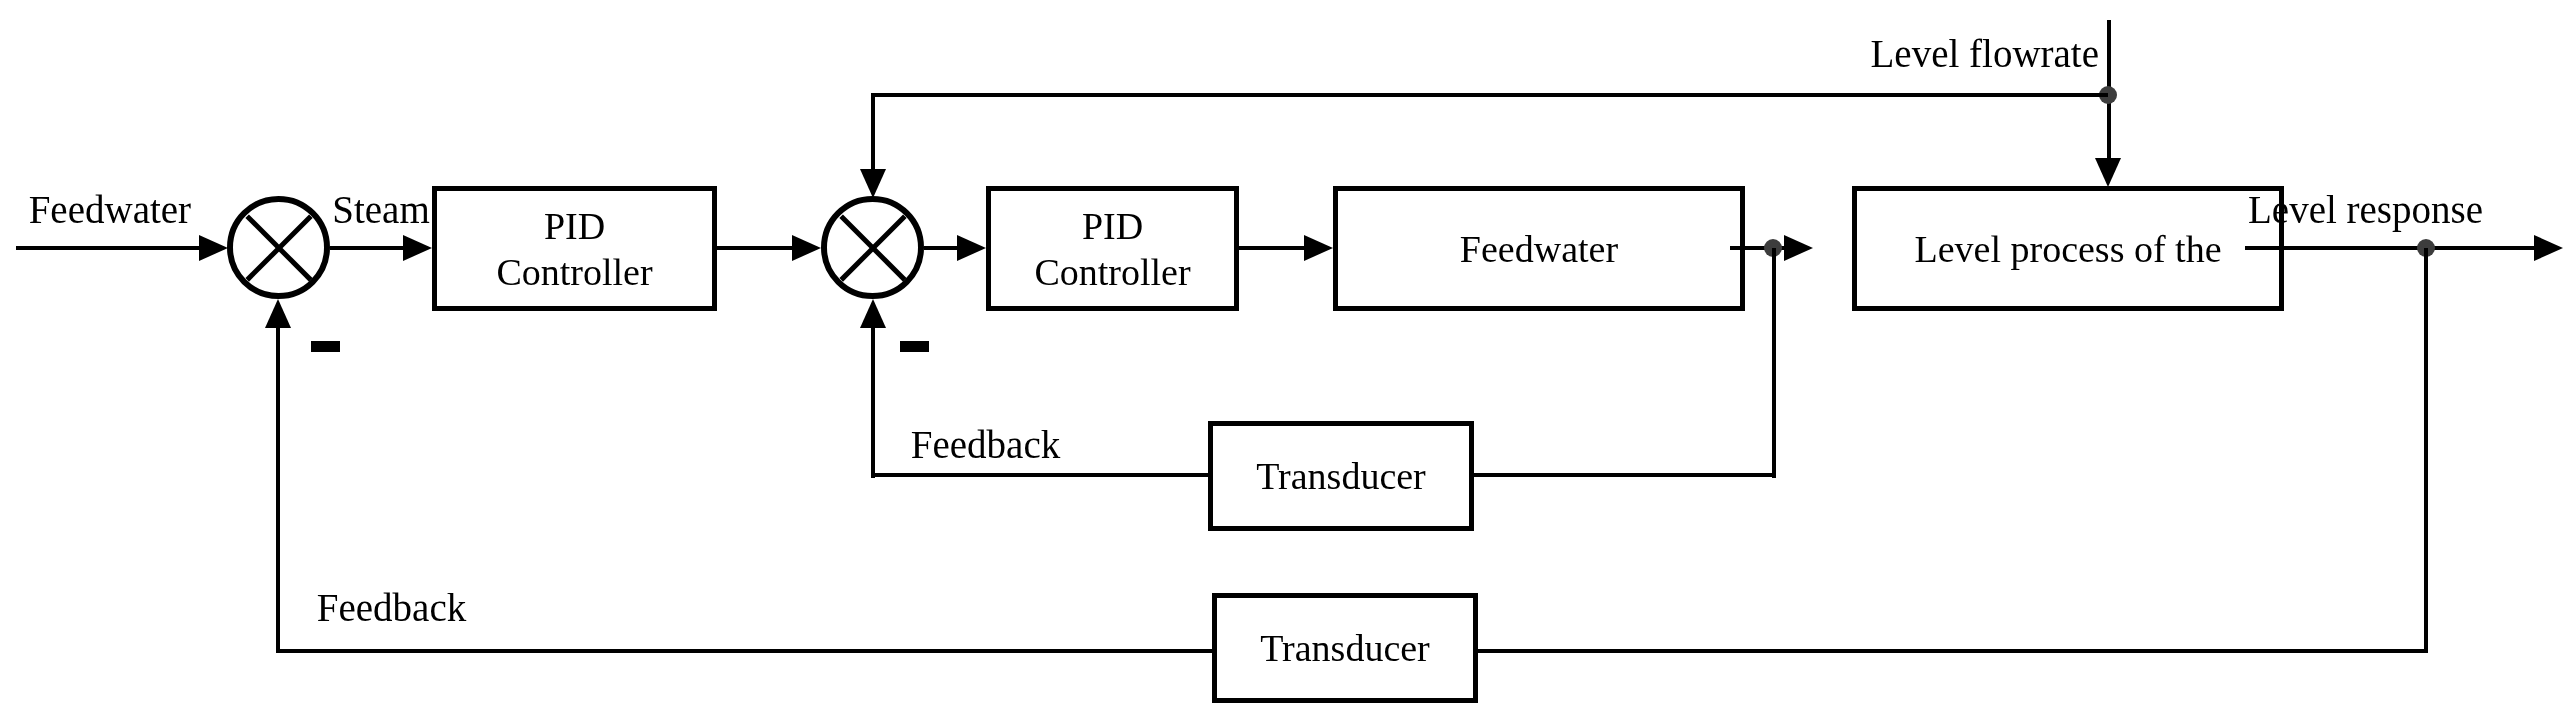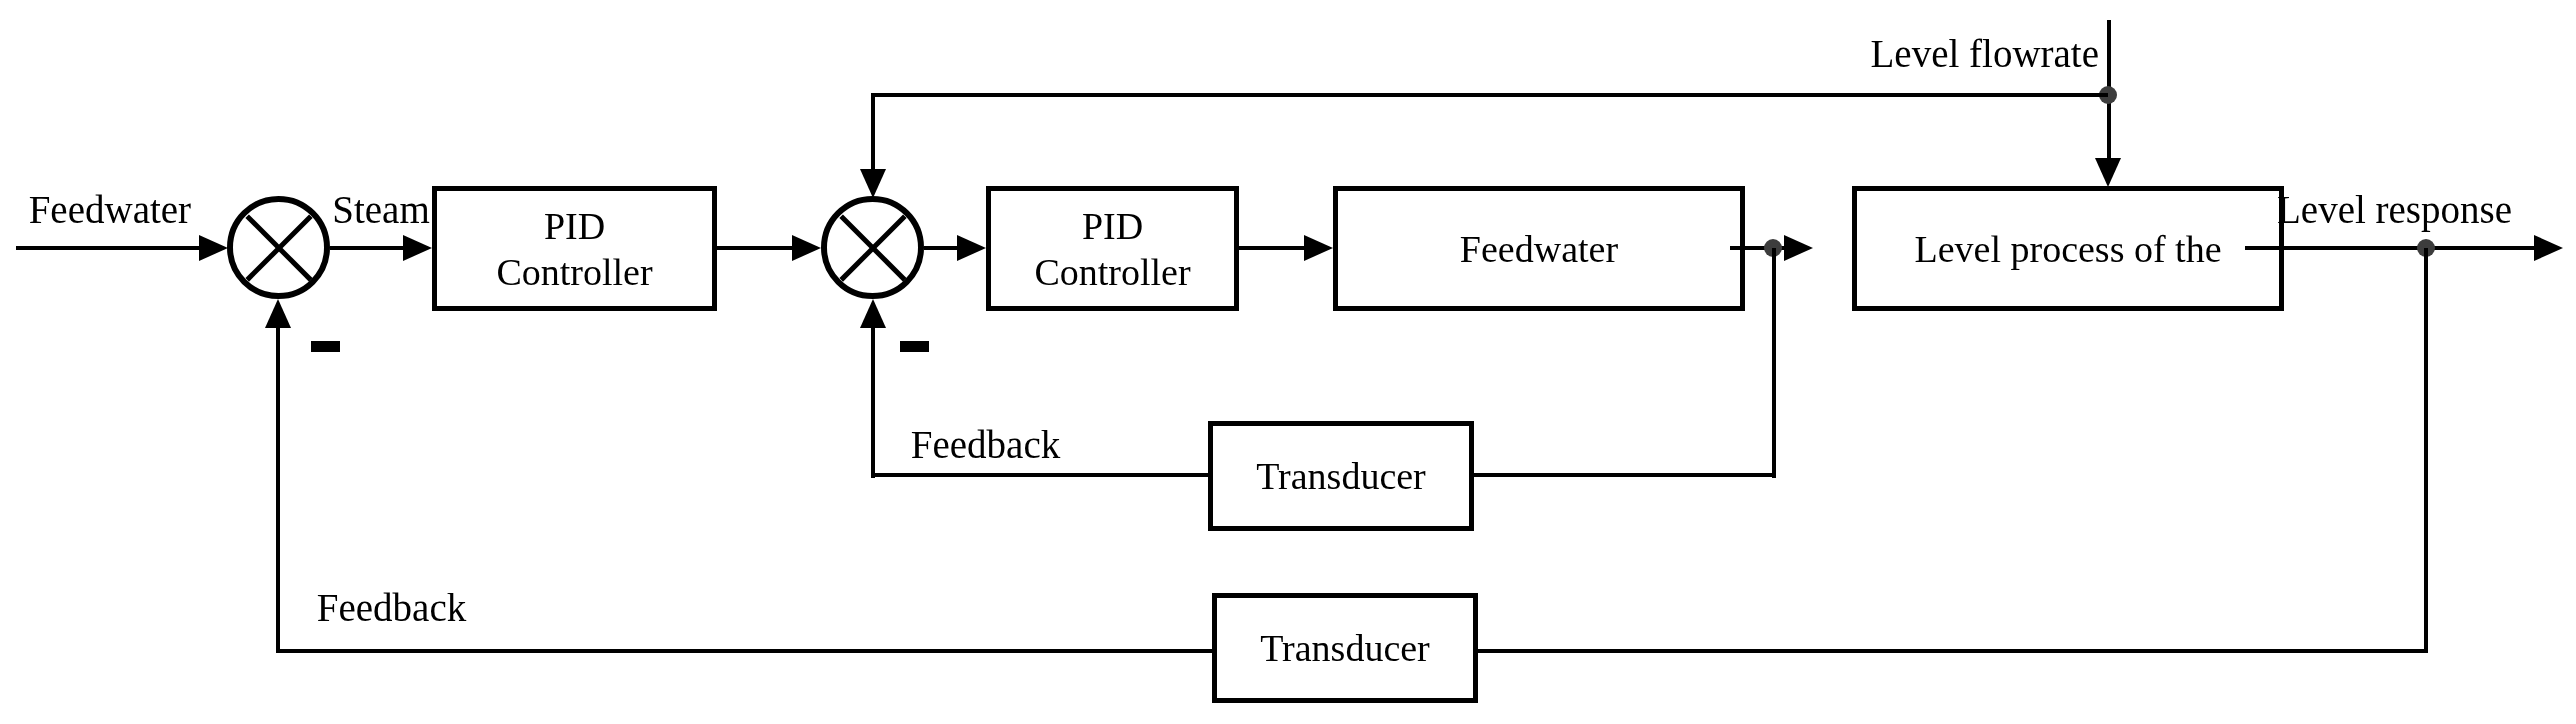--- a/index.html
+++ b/index.html
@@ -161,20 +161,20 @@
   <div class="line v-line" style="left:276px; top:326px; height:327px;"></div>
   <div class="arr arr-up" style="left:265px; top:299px;"></div>
   <div class="minus" style="left:311px; top:341px;" aria-label="-"></div>
 
   <div class="sig" style="left:24.4px; top:189px; width:171px; text-align:center;">Feedwater</div>
 
   <div class="sig" style="left:328px; top:189px; width:106px; text-align:center;">Steam</div>
 
   <div class="sig" style="left:1793px; top:33px; width:306px; text-align:right;">Level flowrate</div>
 
-  <div class="sig" style="left:2248px; top:189px; width:293px; text-align:center;">Level response</div>
+  <div class="sig" style="left:2248px; top:189px; width:293px; text-align:left;">Level response</div>
 
   <div class="sig" style="left:896px; top:424px; width:179px; text-align:center;">Feedback</div>
 
   <div class="sig" style="left:302px; top:587px; width:179px; text-align:center;">Feedback</div>
 
 </div>
 
 
 </body></html>

